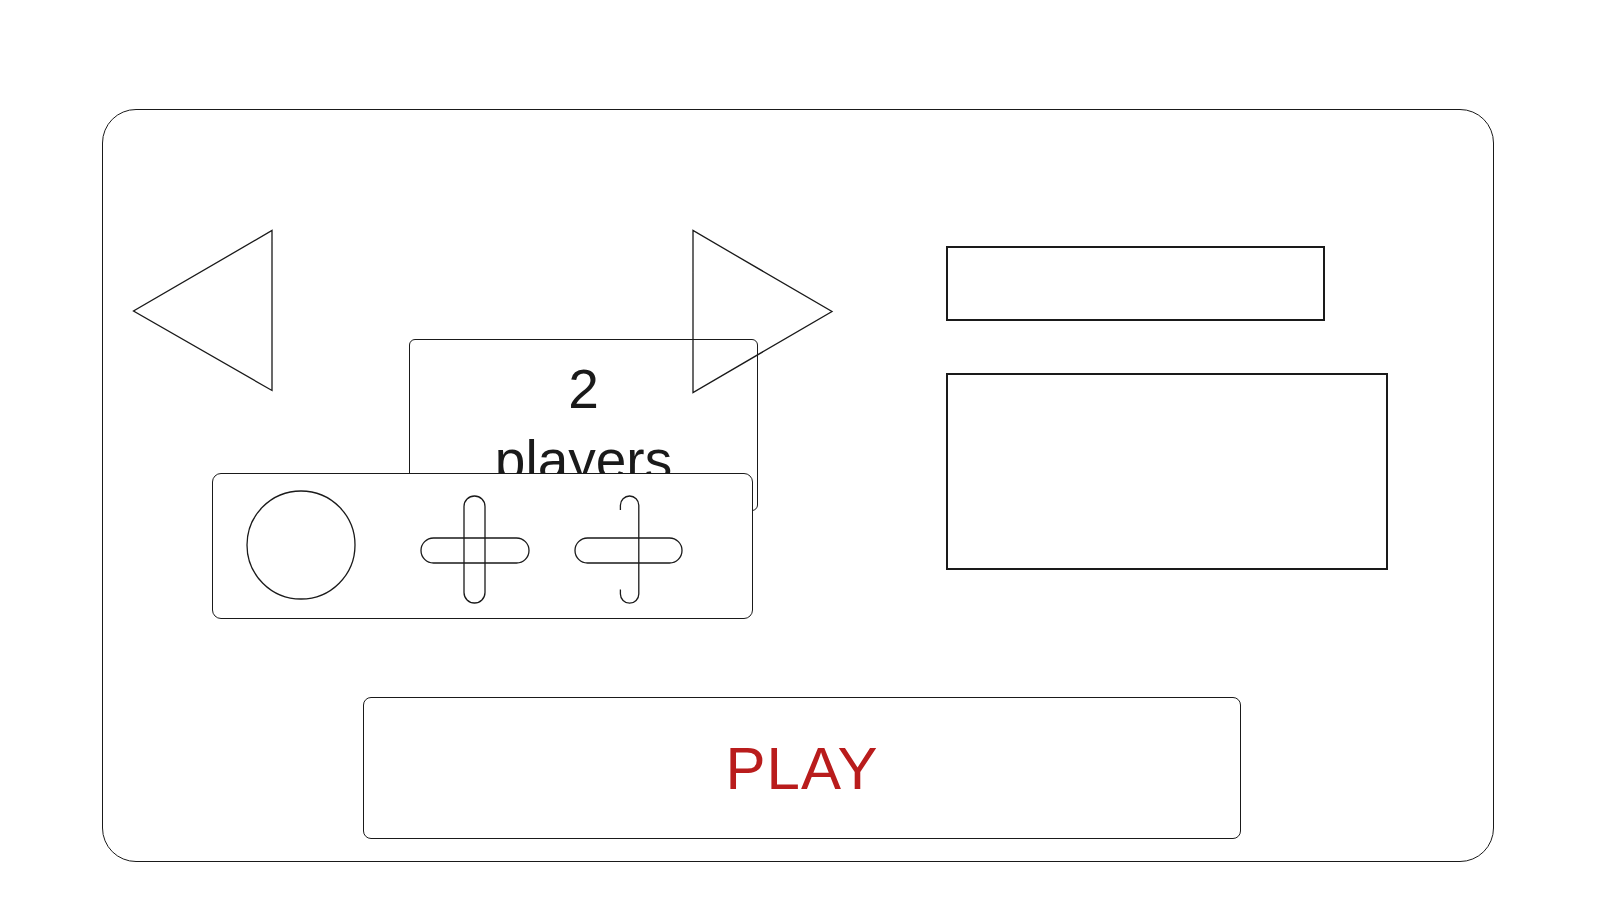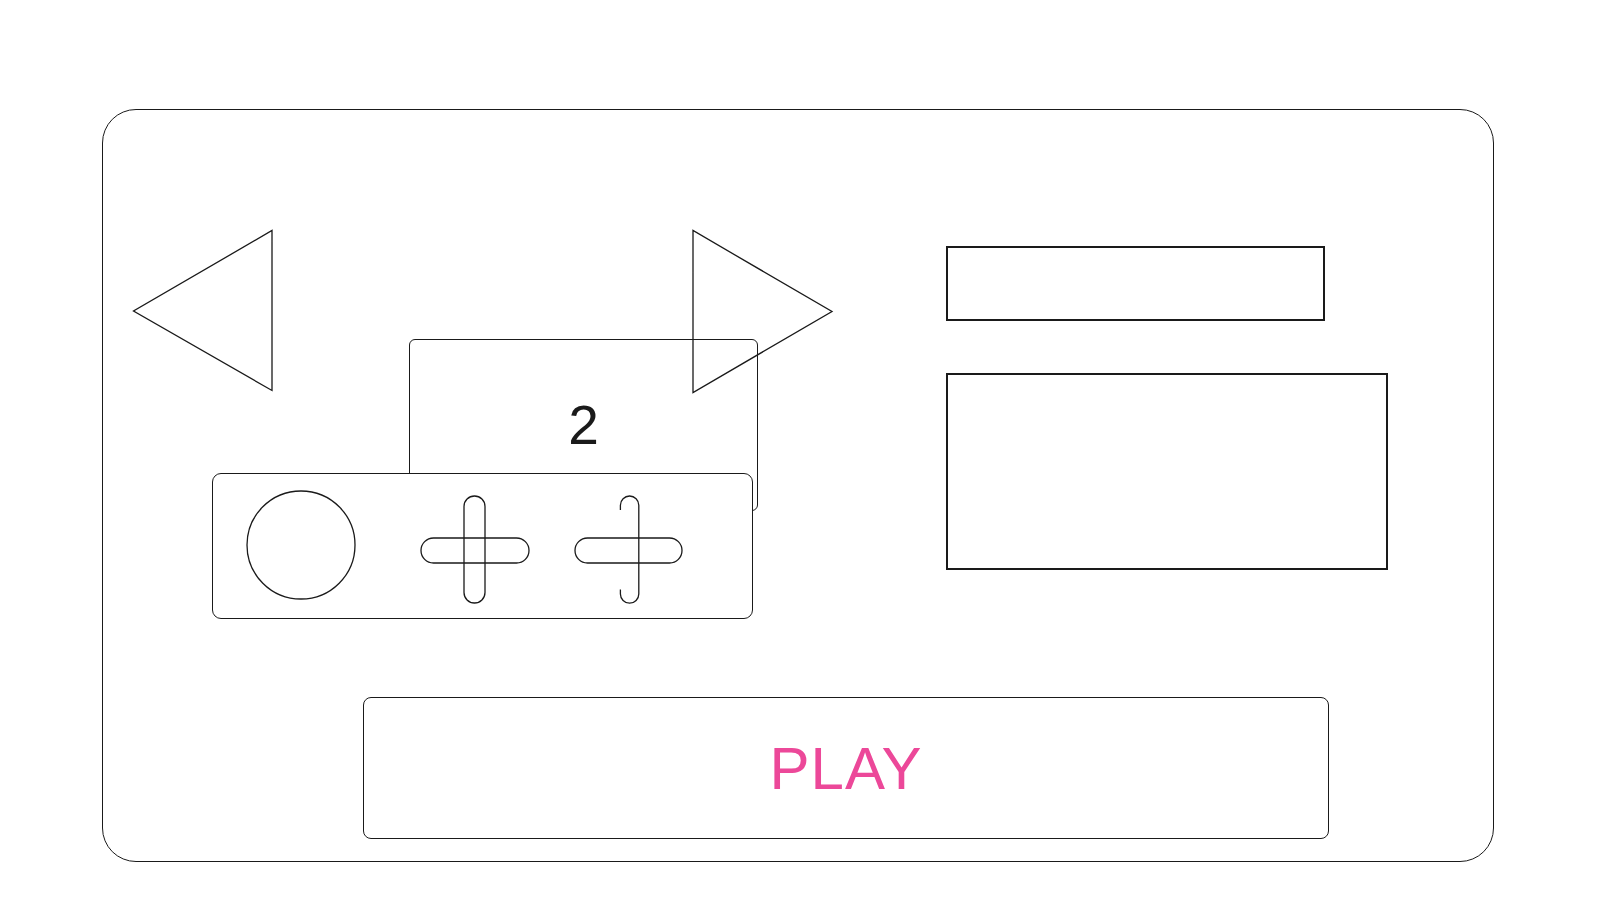--- a/index.html
+++ b/index.html
@@ -70,51 +70,52 @@
   }
   .info-box-large {
     left: 945px; top: 372px;
     width: 442px; height: 197px;
     border: 2px solid #1a1a1a;
     box-sizing: border-box;
     background: #ffffff;
   }
   .play-button {
     left: 362px; top: 696px;
-    width: 966px; height: 142px;
+    width: 878px; height: 142px;
     border: 1.5px solid #1a1a1a;
     border-radius: 8px;
     box-sizing: border-box;
     display: flex;
     align-items: center;
     justify-content: center;
     font-family: "Liberation Sans", "DejaVu Sans", sans-serif;
     font-size: 60px;
     letter-spacing: 1px;
-    color: #ec4899;
+    color: #b91c1c;
     background: #ffffff;
     cursor: pointer;
   }
 </style>
 </head>
 <body>
 
 <div class="stage">
   <div class="console">
 
     <button class="arrow-btn abs" style="left:29px; top:119px; width:142px; height:163px;">
       <span>
         <svg width="142" height="163" viewBox="0 0 142 163">
           <polygon class="outline-shape" points="140,1.5 140,161.5 1.5,82"></polygon>
         </svg>
       </span>
     </button>
 
     <div class="selector-box abs">
       <div>2</div>
+      <div>players</div>
     </div>
 
     <button class="arrow-btn abs" style="left:588px; top:119px; width:143px; height:165px;">
       <span>
         <svg width="143" height="165" viewBox="0 0 143 165">
           <polygon class="outline-shape" points="2,1.5 2,163.5 141,82.5"></polygon>
         </svg>
       </span>
     </button>
 

